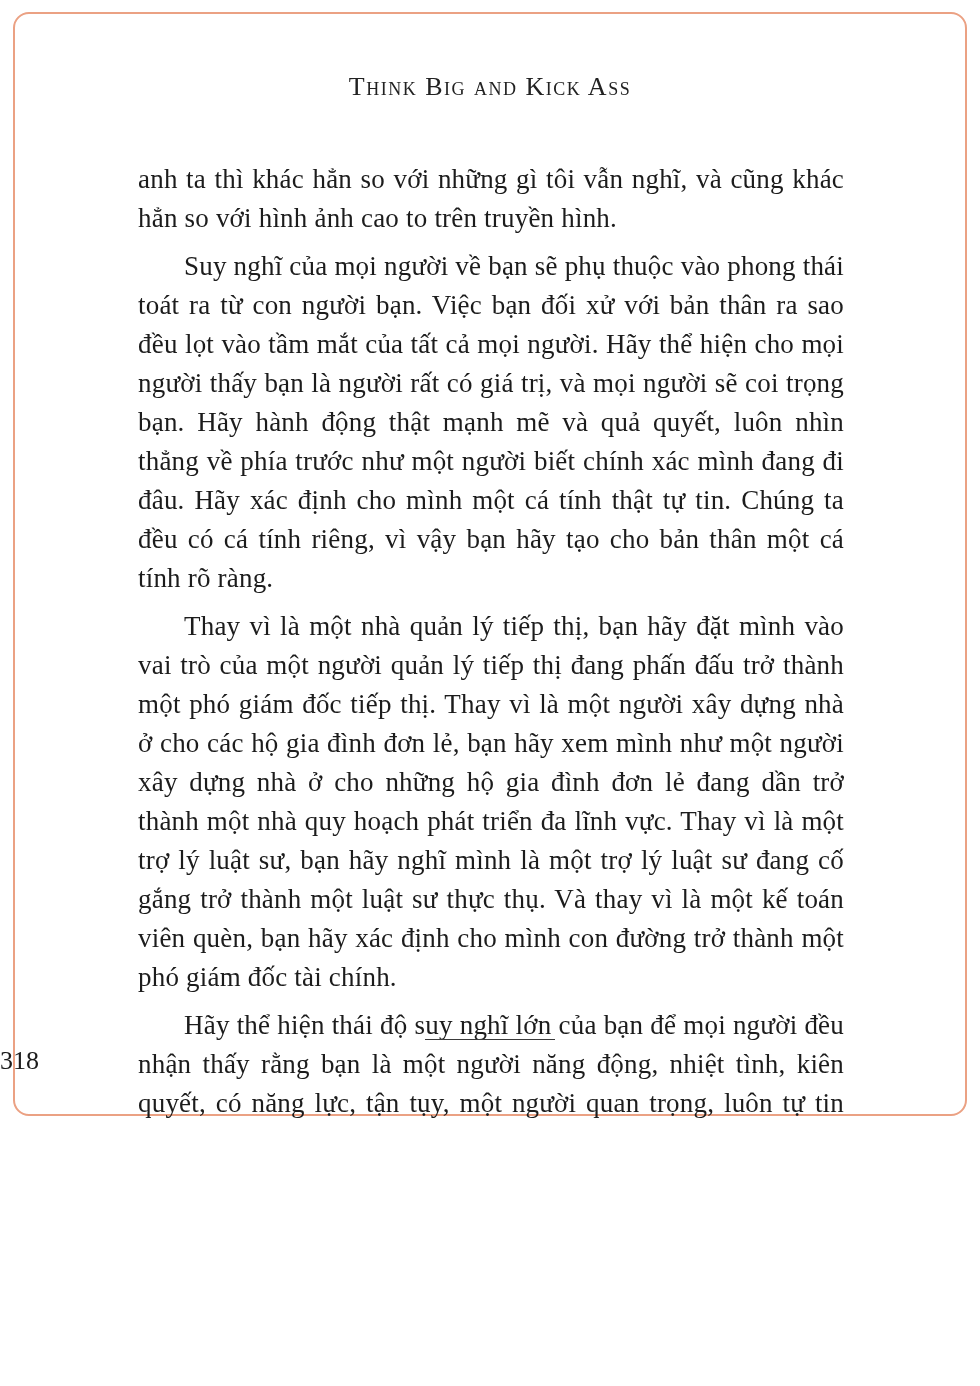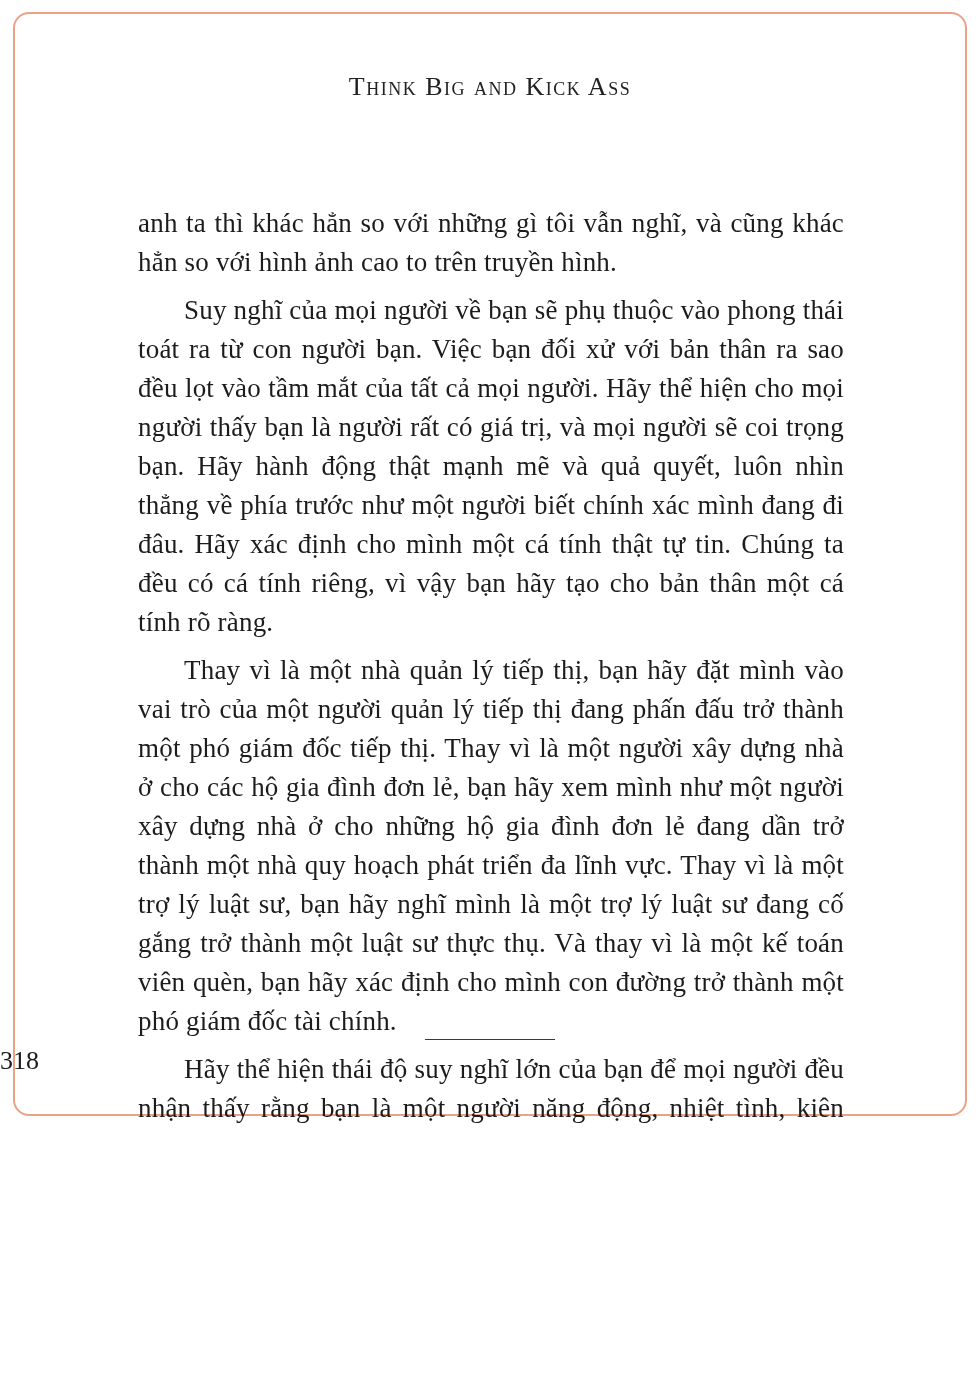--- a/index.html
+++ b/index.html
@@ -39,21 +39,20 @@
   }
   .body-text {
     position: absolute;
     top: 160px;
     left: 138px;
     right: 136px;
     text-align: justify;
     font-size: 27px;
     line-height: 39px;
     letter-spacing: 0.2px;
-    margin-top: 44px;
   }
   .para {
     margin: 0 0 9px 0;
   }
   .para.indent {
     text-indent: 46px;
   }
   .page-footer {
     position: absolute;
     bottom: 52px;

